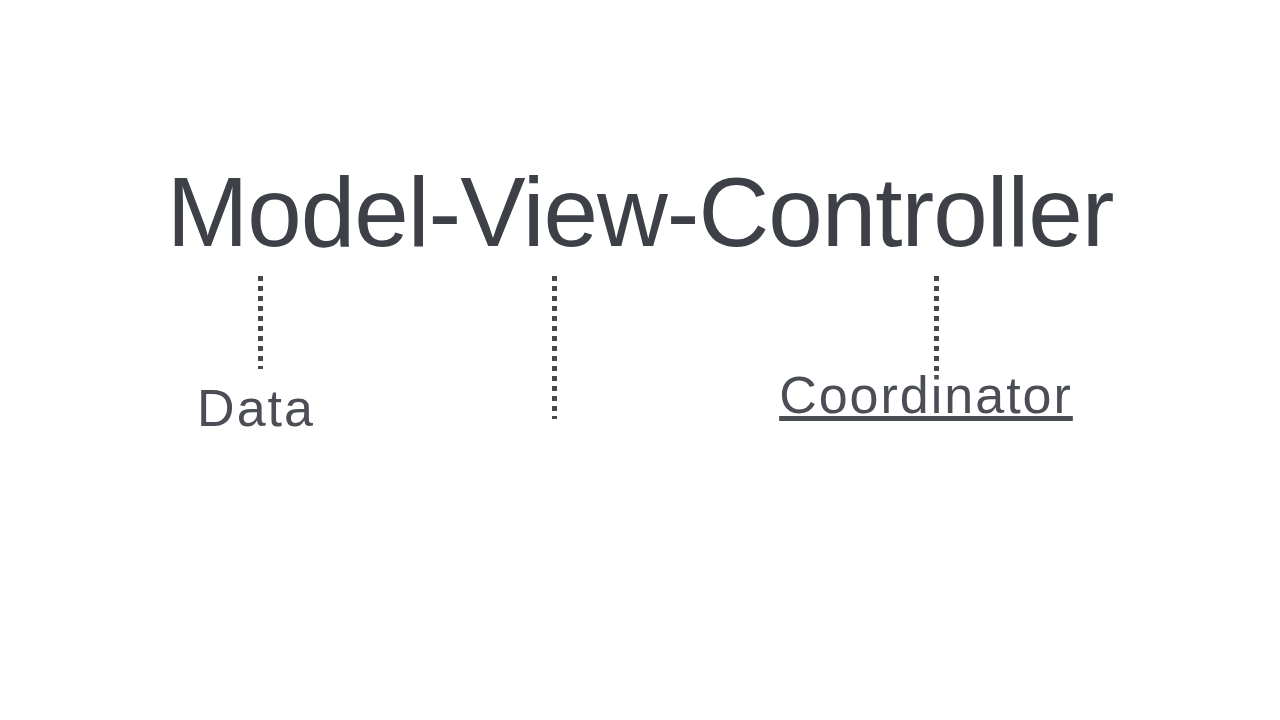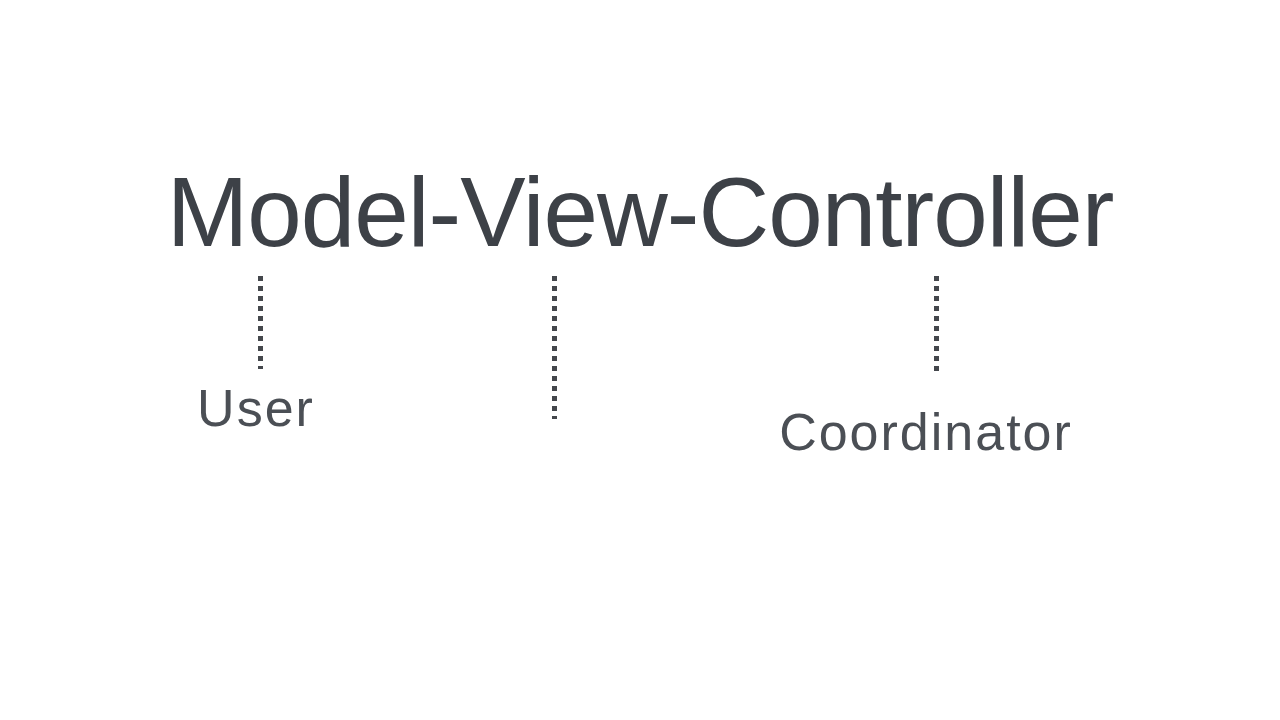--- a/index.html
+++ b/index.html
@@ -46,29 +46,29 @@
     transform: translateX(-50%);
     font-size: 52px;
     line-height: 52px;
     font-weight: 300;
     letter-spacing: 2px;
     color: #4b4f55;
     white-space: nowrap;
   }
   .label-data        { left: 256px; top: 382px; }
   .label-view        { left: 549px; top: 435px; }
-  .label-controller  { left: 926px; top: 406px; }
+  .label-controller  { left: 926px; top: 369px; text-decoration: underline; }
 </style>
 </head>
 <body>
 
 <div class="stage">
 
   <h1 class="title">Model-View-Controller</h1>
 
   <div class="connector-line line-model"></div>
   <div class="connector-line line-view"></div>
   <div class="connector-line line-controller"></div>
 
-  <p class="label label-data">User</p>
+  <p class="label label-data">Data</p>
   <p class="label label-controller">Coordinator</p>
 
 </div>
 
 </body></html>

